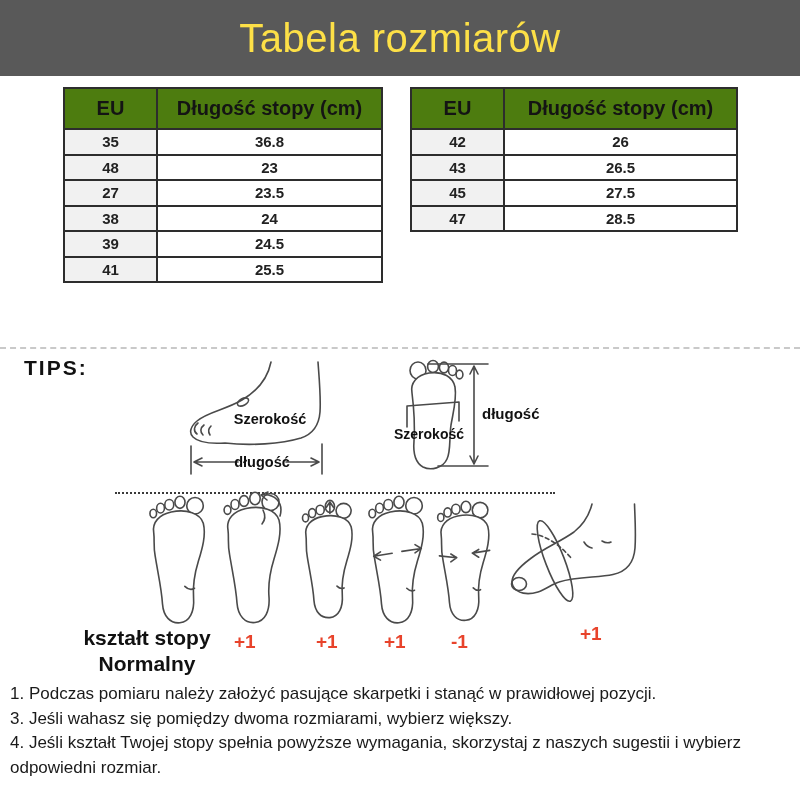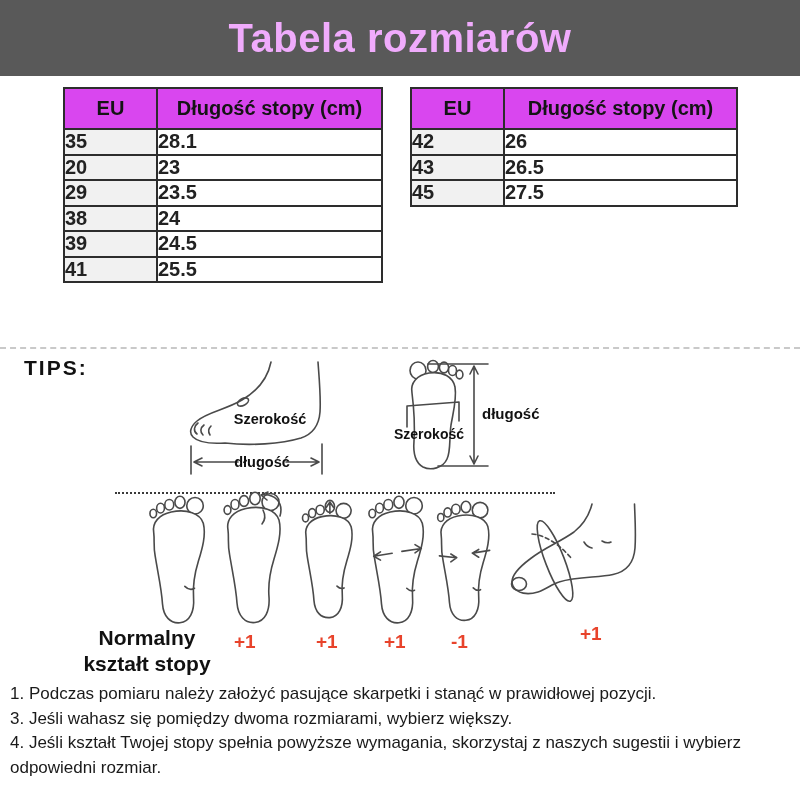--- a/index.html
+++ b/index.html
@@ -3,31 +3,31 @@
 <meta charset="utf-8">
 <style>
   * { margin:0; padding:0; box-sizing:border-box; }
   html,body { width:800px; height:800px; overflow:hidden; background:#fff;
               font-family:"Liberation Sans", sans-serif; position:relative; }
   .abs { position:absolute; }
 
   
   .banner { left:0; top:0; width:800px; height:76px; background:#595959;
             display:flex; align-items:center; justify-content:center; }
-  .banner .title { font-size:40px; font-weight:bold; color:#f0abfc; letter-spacing:0.5px; }
+  .banner .title { font-size:40px; font-weight:normal; color:#fde047; letter-spacing:0.5px; }
 
   
   table.size { border-collapse:collapse; position:absolute; top:87px; table-layout:fixed; }
   table.size.left  { left:63px;  width:320px; }
   table.size.right { left:410px; width:328px; }
-  table.size th { background:#d946ef; border:2px solid #2d2d2d; height:41px;
+  table.size th { background:#4d7c0f; border:2px solid #2d2d2d; height:41px;
                   font-size:20px; font-weight:bold; color:#141414; text-align:center; }
   table.size th:first-child { width:93px; }
-  table.size td { border:2px solid #2d2d2d; height:25.5px; font-size:20px; font-weight:bold;
-                  color:#222; text-align:left; background:#fff; }
+  table.size td { border:2px solid #2d2d2d; height:25.5px; font-size:15px; font-weight:bold;
+                  color:#222; text-align:center; background:#fff; }
   table.size td:first-child { background:#f1f1f1; }
 
   .dashed-sep { left:0; top:347px; width:800px; height:0; border-top:2px dashed #c9c9c9; }
   .tips-heading { left:24px; top:356px; font-size:21px; font-weight:bold; color:#111;
                   letter-spacing:2px; }
 
   .dotted-line { left:115px; top:492px; width:440px; height:0; border-top:2px dotted #3a3a3a; }
 
   svg { position:absolute; overflow:visible; }
   svg path, svg ellipse, svg line { vector-effect:non-scaling-stroke; }
@@ -54,28 +54,28 @@
 <table class="size left">
   <thead>
     <tr>
       <th>EU</th>
       <th>Długość stopy (cm)</th>
     </tr>
   </thead>
   <tbody>
       <tr>
         <td>35</td>
-        <td>28.1</td>
-      </tr>
-      <tr>
-        <td>20</td>
+        <td>36.8</td>
+      </tr>
+      <tr>
+        <td>48</td>
         <td>23</td>
       </tr>
       <tr>
-        <td>29</td>
+        <td>27</td>
         <td>23.5</td>
       </tr>
       <tr>
         <td>38</td>
         <td>24</td>
       </tr>
       <tr>
         <td>39</td>
         <td>24.5</td>
       </tr>
@@ -98,20 +98,24 @@
         <td>42</td>
         <td>26</td>
       </tr>
       <tr>
         <td>43</td>
         <td>26.5</td>
       </tr>
       <tr>
         <td>45</td>
         <td>27.5</td>
+      </tr>
+      <tr>
+        <td>47</td>
+        <td>28.5</td>
       </tr>
     </tbody>
 </table>
 
 <div class="abs dashed-sep"></div>
 <div class="abs tips-heading">TIPS:</div>
 
 <svg class="abs" style="left:186px; top:362px;" width="146" height="116" viewBox="0 0 146 116">
   <path class="stroke" d="M85,0 C82,15 73,28 56,38 C39,48 21,50 11,59 C4,65 3,71 7,75 C12,80 24,82 39,81 C64,84 95,82 115,76 C127,72 133,63 134,50 C135,35 133,14 132,0"></path>
   <path class="stroke" d="M12,61 c-4,3 -5,8 -1,11"></path>
@@ -201,22 +205,22 @@
 <svg class="abs" style="left:498px; top:504px;" width="158" height="126" viewBox="0 0 158 126">
   <path class="stroke" d="M94,0 C91,12 86,20 76,28 C62,38 46,44 32,55 C20,64 11,74 15,82 C19,90 30,91 40,88 C48,85.5 54,80 61,78 C80,72 100,74 115,70.5 C129,67.5 136,58 137,44 C138,30 137,14 136.5,0"></path>
   <ellipse class="stroke" cx="21" cy="80" rx="7.5" ry="6.5"></ellipse>
   <path class="stroke" d="M86,38 q3,5 8,6"></path>
   <path class="stroke" d="M104,37 q5,3 9,1"></path>
   <ellipse class="stroke" cx="57" cy="57" rx="9.5" ry="43" transform="rotate(-21 57 57)"></ellipse>
   <path class="stroke" stroke-dasharray="4,3" d="M34,30 C48,31 63,42 74,55"></path>
 </svg>
 
 <div class="abs normal-label">
+  <div>kształt stopy</div>
   <div>Normalny</div>
-  <div>kształt stopy</div>
 </div>
 <div class="abs adj-label adj-2">+1</div>
 <div class="abs adj-label adj-3">+1</div>
 <div class="abs adj-label adj-4">+1</div>
 <div class="abs adj-label adj-5">-1</div>
 <div class="abs adj-label adj-6">+1</div>
 
 <div class="abs notes">
   <div>1. Podczas pomiaru należy założyć pasujące skarpetki i stanąć w prawidłowej pozycji.</div>
   <div>3. Jeśli wahasz się pomiędzy dwoma rozmiarami, wybierz większy.</div>

